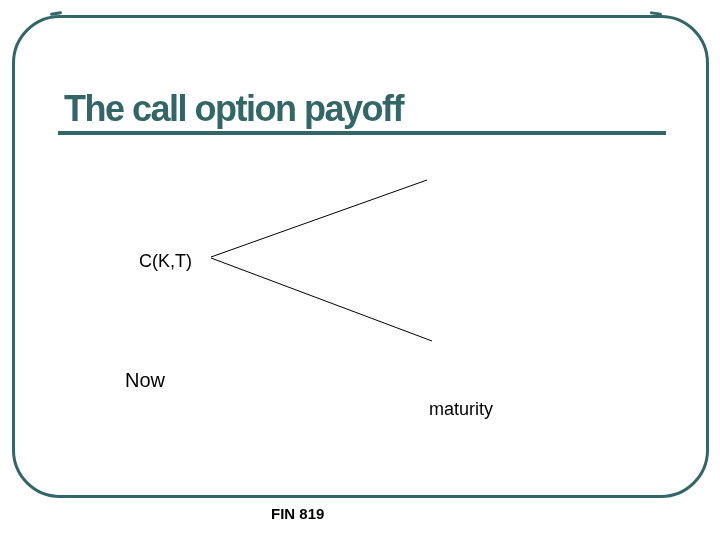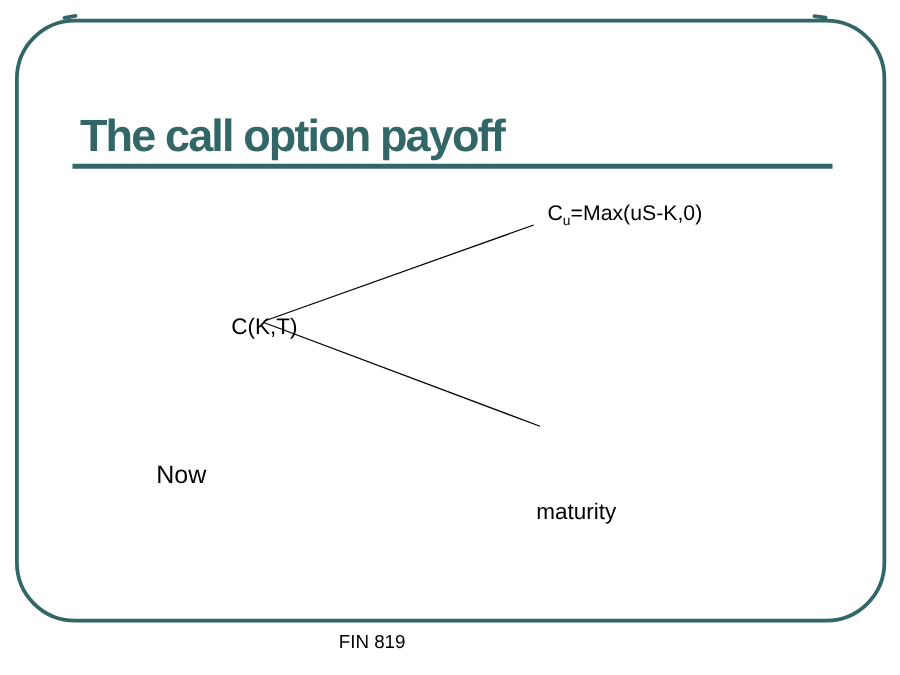--- a/index.html
+++ b/index.html
@@ -29,29 +29,29 @@
     background: var(--accent);
   }
 
   .tree-svg { position: absolute; left: 0; top: 0; width: 720px; height: 540px; }
   .tree-svg line { stroke: var(--ink); stroke-width: 1; }
 
   .node-label {
     position: absolute; color: var(--ink); font-size: 17px; white-space: nowrap;
   }
   .node-label sub { font-size: 0.65em; line-height: 0; }
-  .root-label     { left: 139px; top: 251px; font-size: 18px; margin-left: 46px; }
+  .root-label     { left: 139px; top: 251px; font-size: 18px; }
   .up-label       { left: 438px; top: 161px; }
   .down-label     { left: 444px; top: 329px; }
   .time-now       { left: 125px; top: 369px; font-size: 20px; }
   .time-maturity  { left: 393px; top: 399px; font-size: 18px; margin-left: 36px; }
 
   .slide-footer {
     position: absolute; left: 271px; top: 505px;
-    font-size: 15px; color: var(--ink); white-space: nowrap;
+    font-size: 15px; color: var(--ink); white-space: nowrap; font-weight: bold;
   }
 </style>
 </head>
 <body>
 
 <div class="slide-canvas">
 
   <div class="slide-border"></div>
   <div class="border-tail tail-left"></div>
   <div class="border-tail tail-right"></div>
@@ -59,21 +59,20 @@
   <div class="slide-title">The call option payoff</div>
   <div class="title-underline"></div>
 
   <svg class="tree-svg" viewBox="0 0 720 540">
     <line x1="211" y1="257" x2="427" y2="180"></line>
     <line x1="211" y1="258" x2="432" y2="341"></line>
   </svg>
 
   <div class="node-label root-label">C(K,T)</div>
 
-  <div class="node-label up-label"><span>C</span><sub>u</sub><span>=Max(uS-K,0)</span></div>
 
 
   <div class="node-label time-now">Now</div>
   <div class="node-label time-maturity">maturity</div>
 
   <div class="slide-footer">FIN 819</div>
 
 </div>
 
 </body></html>

